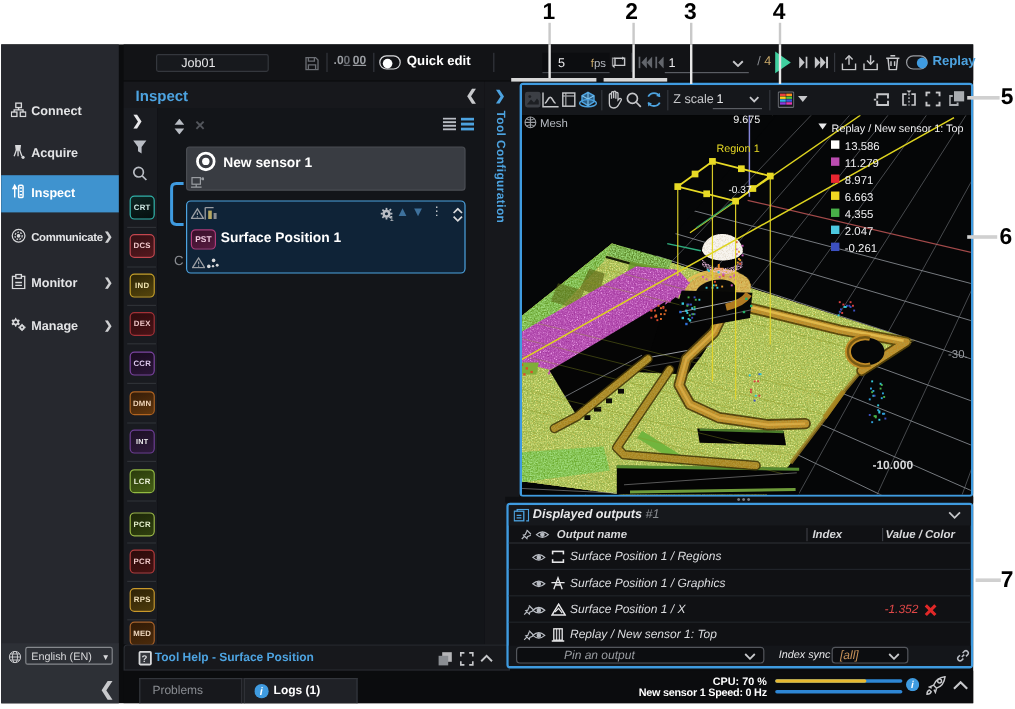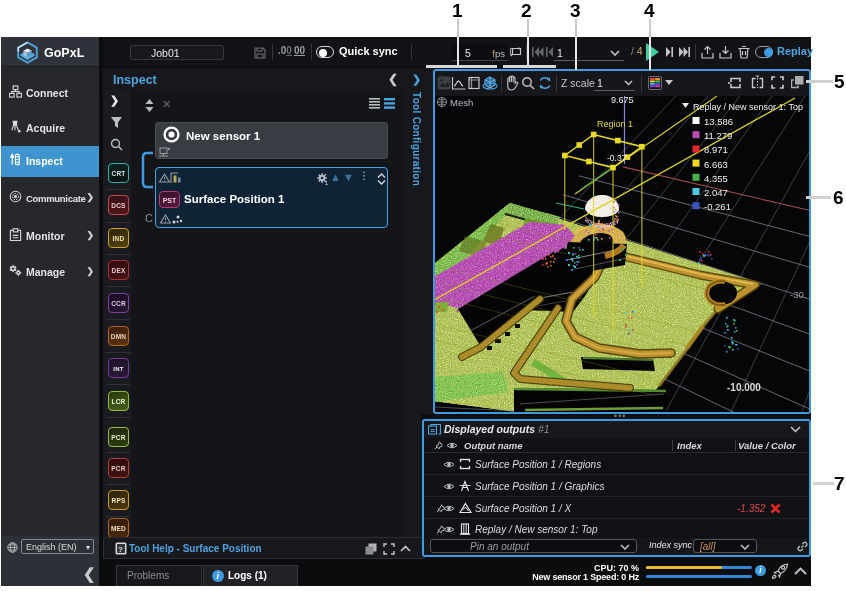--- a/index.html
+++ b/index.html
@@ -45,31 +45,20 @@
 
 .callout{position:absolute;color:#000;font-size:19px;font-weight:bold;font-family:"Liberation Sans",sans-serif;}
 .cline-v{position:absolute;width:2px;background:#c9c9c9;}
 .cline-h{position:absolute;height:2px;background:#c9c9c9;}
 </style></head>
 <body>
 <div id="stage">
 <div id="ui">
 
   <div id="sidebar">
-    <div id="sbhead">
-      <svg class="abs" style="left:15px;top:4px;" width="23" height="23" viewBox="0 0 26 26">
-        <path d="M13 1.5L23.5 7.5V18.5L13 24.5L2.5 18.5V7.5Z" fill="none" stroke="#4a9fd6" stroke-width="2.2"></path>
-        <path d="M13 1.5L2.5 7.5V12" stroke="#d8e6f2" stroke-width="1.6" fill="none"></path>
-        <path d="M4.5 16.5l8.5 5 8.5-5-2.2-3.2-6.3 3.9-6.3-3.9z" fill="#57aede"></path>
-        <polygon points="13,8.5 17.8,10.9 13,13.3 8.2,10.9" fill="#e6eef5"></polygon>
-        <polygon points="8.2,10.9 13,13.3 13,18.6 8.2,16.2" fill="#9cc4e0"></polygon>
-        <polygon points="17.8,10.9 13,13.3 13,18.6 17.8,16.2" fill="#5d9fcc"></polygon>
-      </svg>
-      <span class="abs" style="left:43px;top:9px;color:#fff;font-weight:bold;font-size:12.5px;">GoPxL</span>
-    </div>
     <div id="inspectrow"></div>
     <div class="mitem" style="top:42px;">
           <svg class="micon" viewBox="0 0 14 14">
             <g stroke="#d8d9db" stroke-width="1.2" fill="none">
               <rect x="4.5" y="1" width="5" height="4"></rect>
               <rect x="0.5" y="9" width="5" height="4"></rect>
               <rect x="8.5" y="9" width="5" height="4"></rect>
               <path d="M7 5v2M3 9V7h8v2"></path>
             </g>
           </svg>
@@ -153,21 +142,21 @@
             <path d="M3 1v3h5V1M3 11V7h6v4"></path>
           </g>
         </svg>
     <div class="sep" style="left:169px;"></div>
     <span class="ticon" style="left:175px;top:8px;color:#9a9da2;font-size:10px;font-weight:bold;">.0<span style="text-decoration:underline;color:#6b6e74;">0</span></span>
     <span class="ticon" style="left:191px;top:8px;color:#9a9da2;font-size:10px;font-weight:bold;"><span style="text-decoration:underline;">00</span></span>
     <div class="sep" style="left:208px;"></div>
     <div class="tgl" style="left:213px;top:9px;border-color:#d8d9db;">
           <div class="dot" style="left:2px;background:#fff;"></div>
         </div>
-    <span class="abs" style="left:236px;top:8px;color:#fff;font-weight:bold;font-size:11px;">Quick sync</span>
+    <span class="abs" style="left:236px;top:8px;color:#fff;font-weight:bold;font-size:11px;">Quick edit</span>
     <div class="sep" style="left:308px;"></div>
     <div class="abs" style="left:349px;top:7px;width:56px;height:17px;background:#0c0d10;border-bottom:1px solid #44474d;">
           <span class="abs" style="left:13px;top:3px;color:#e8e8ea;font-size:10.5px;">5</span>
           <span class="abs" style="right:3px;top:4px;color:#c9a96a;font-size:9.5px;">f<span style="color:#b9bdc4;">ps</span></span>
         </div>
     <svg class="abs" style="left:406px;top:9px;" width="13" height="12" viewBox="0 0 13 12">
           <g stroke="#c6c7ca" stroke-width="1.2" fill="none">
             <path d="M3.5 2.5h8v6h-8z"></path>
             <path d="M3.5 8.5l-2 0 0-6 2 0" opacity="0.7"></path>
             <path d="M9.5 1l2 1.5-2 1.5" fill="#c6c7ca" stroke="none"></path>

